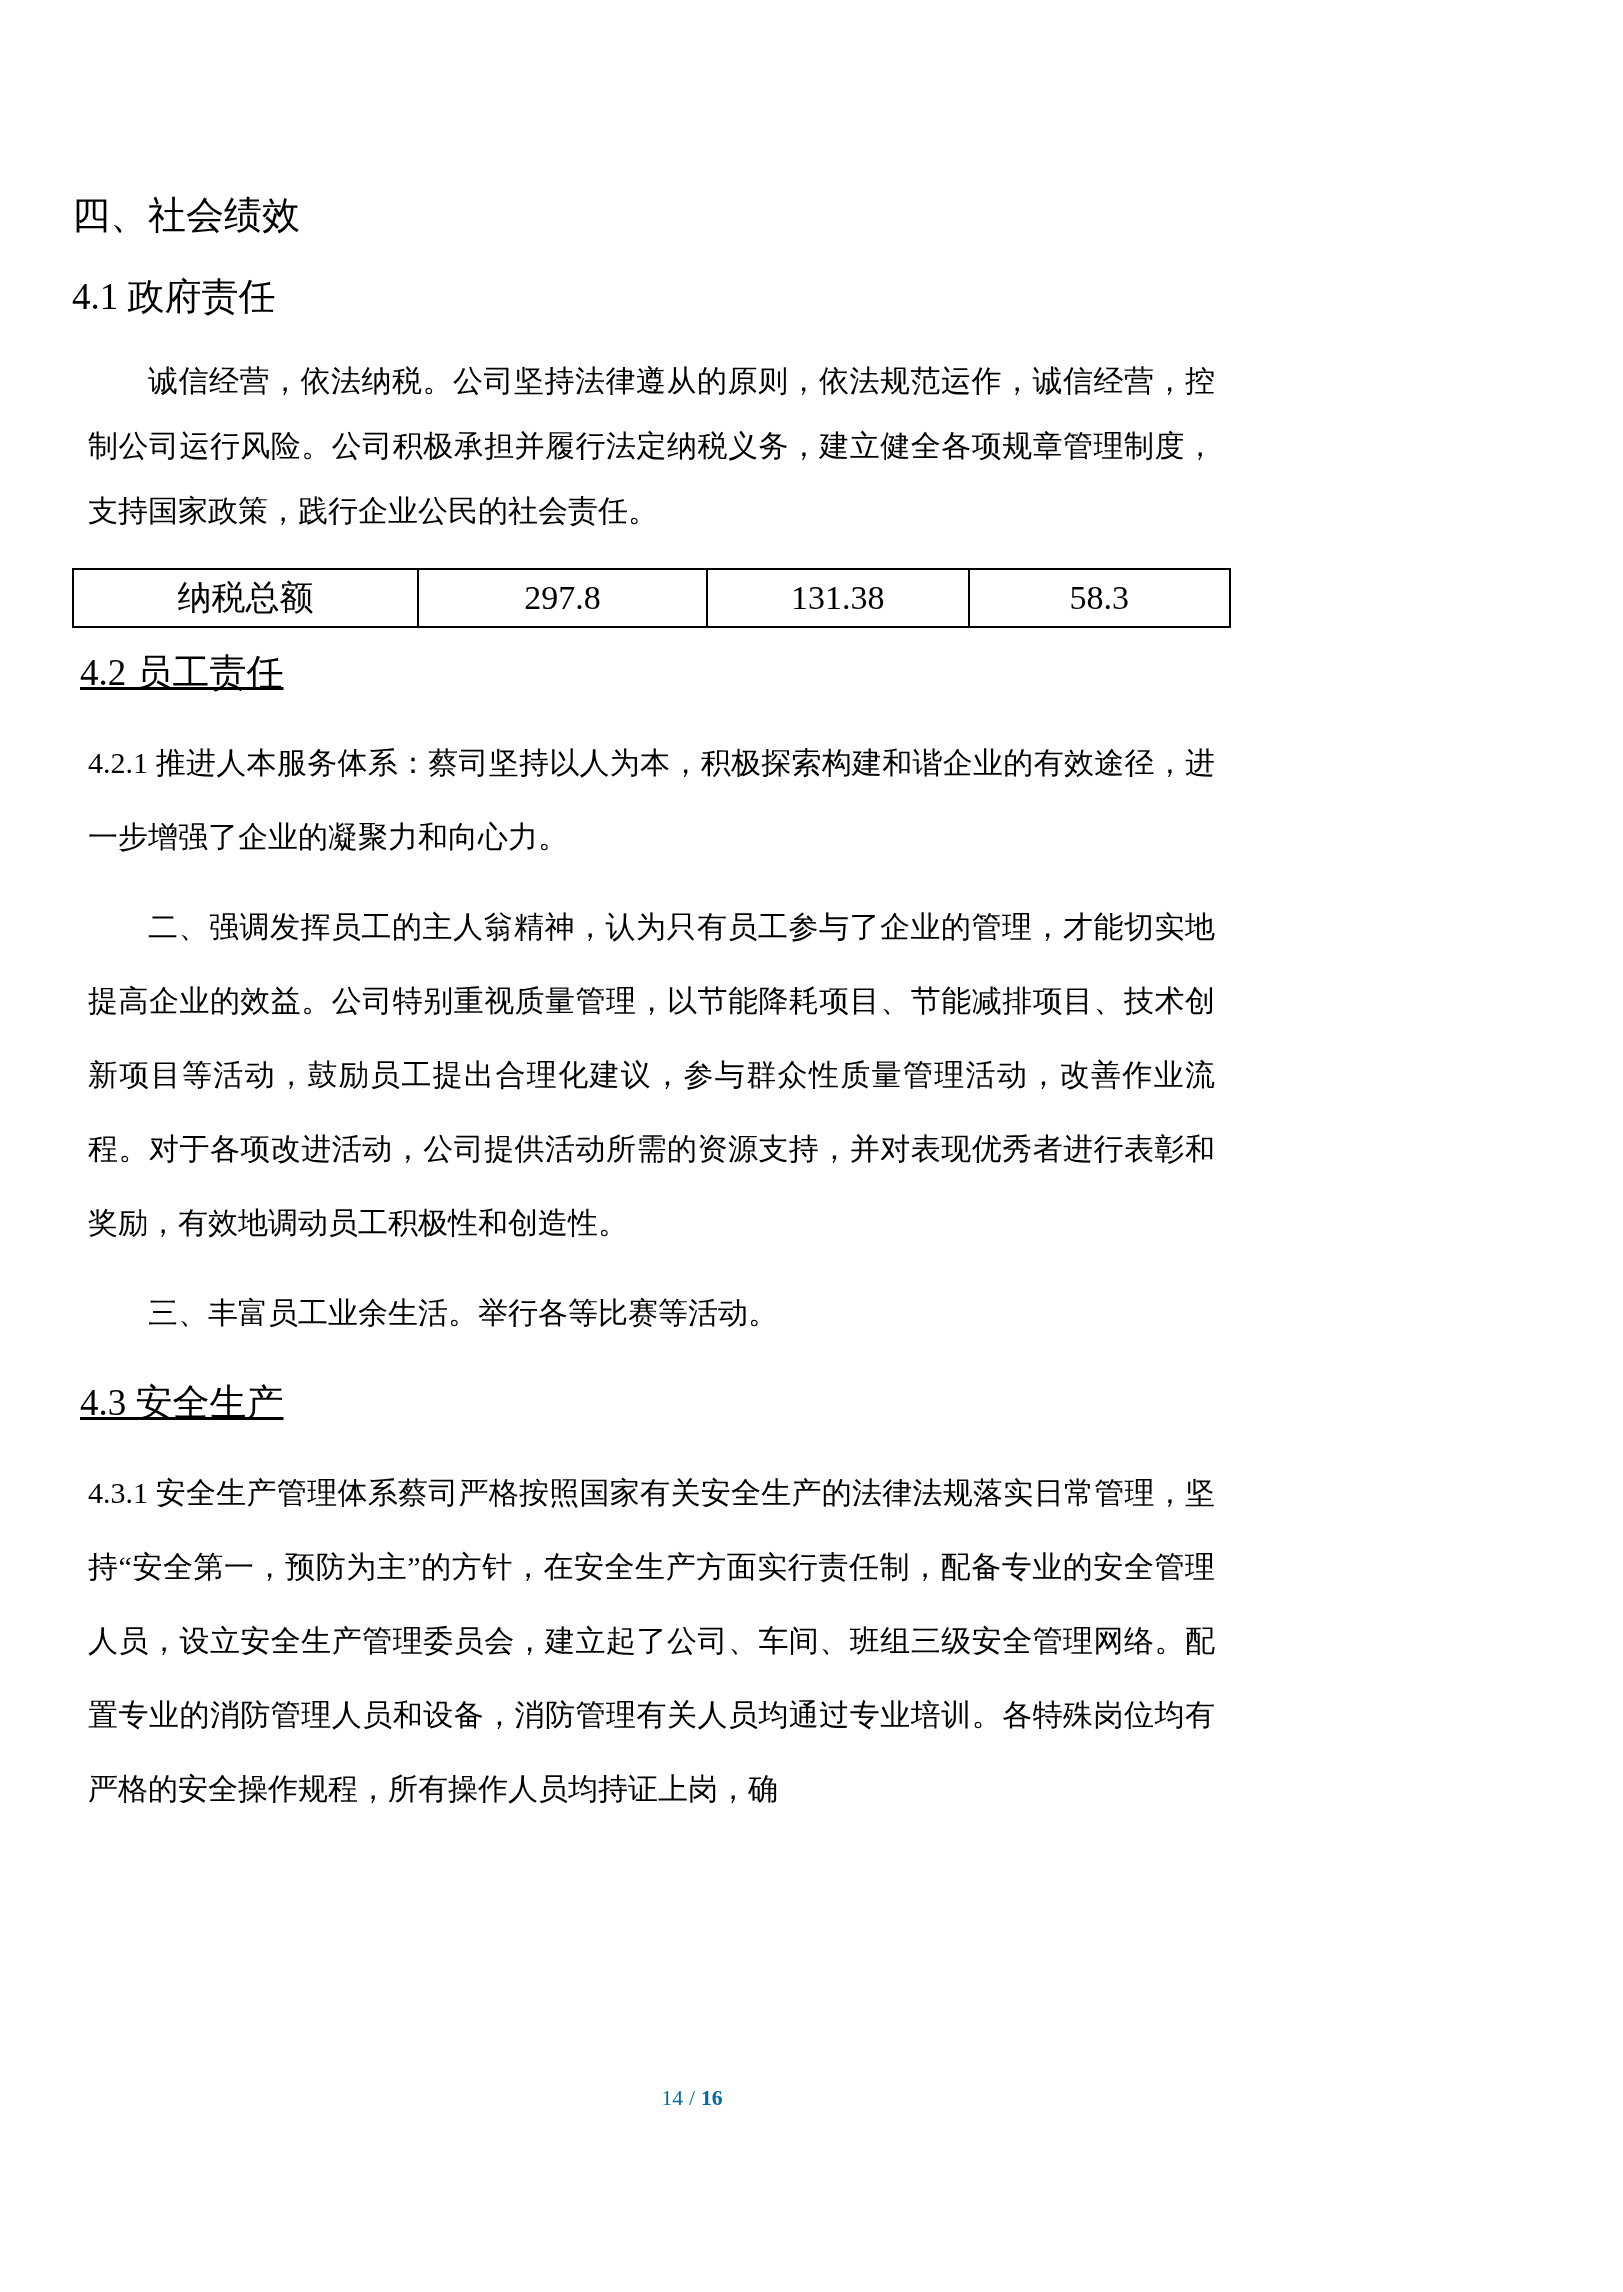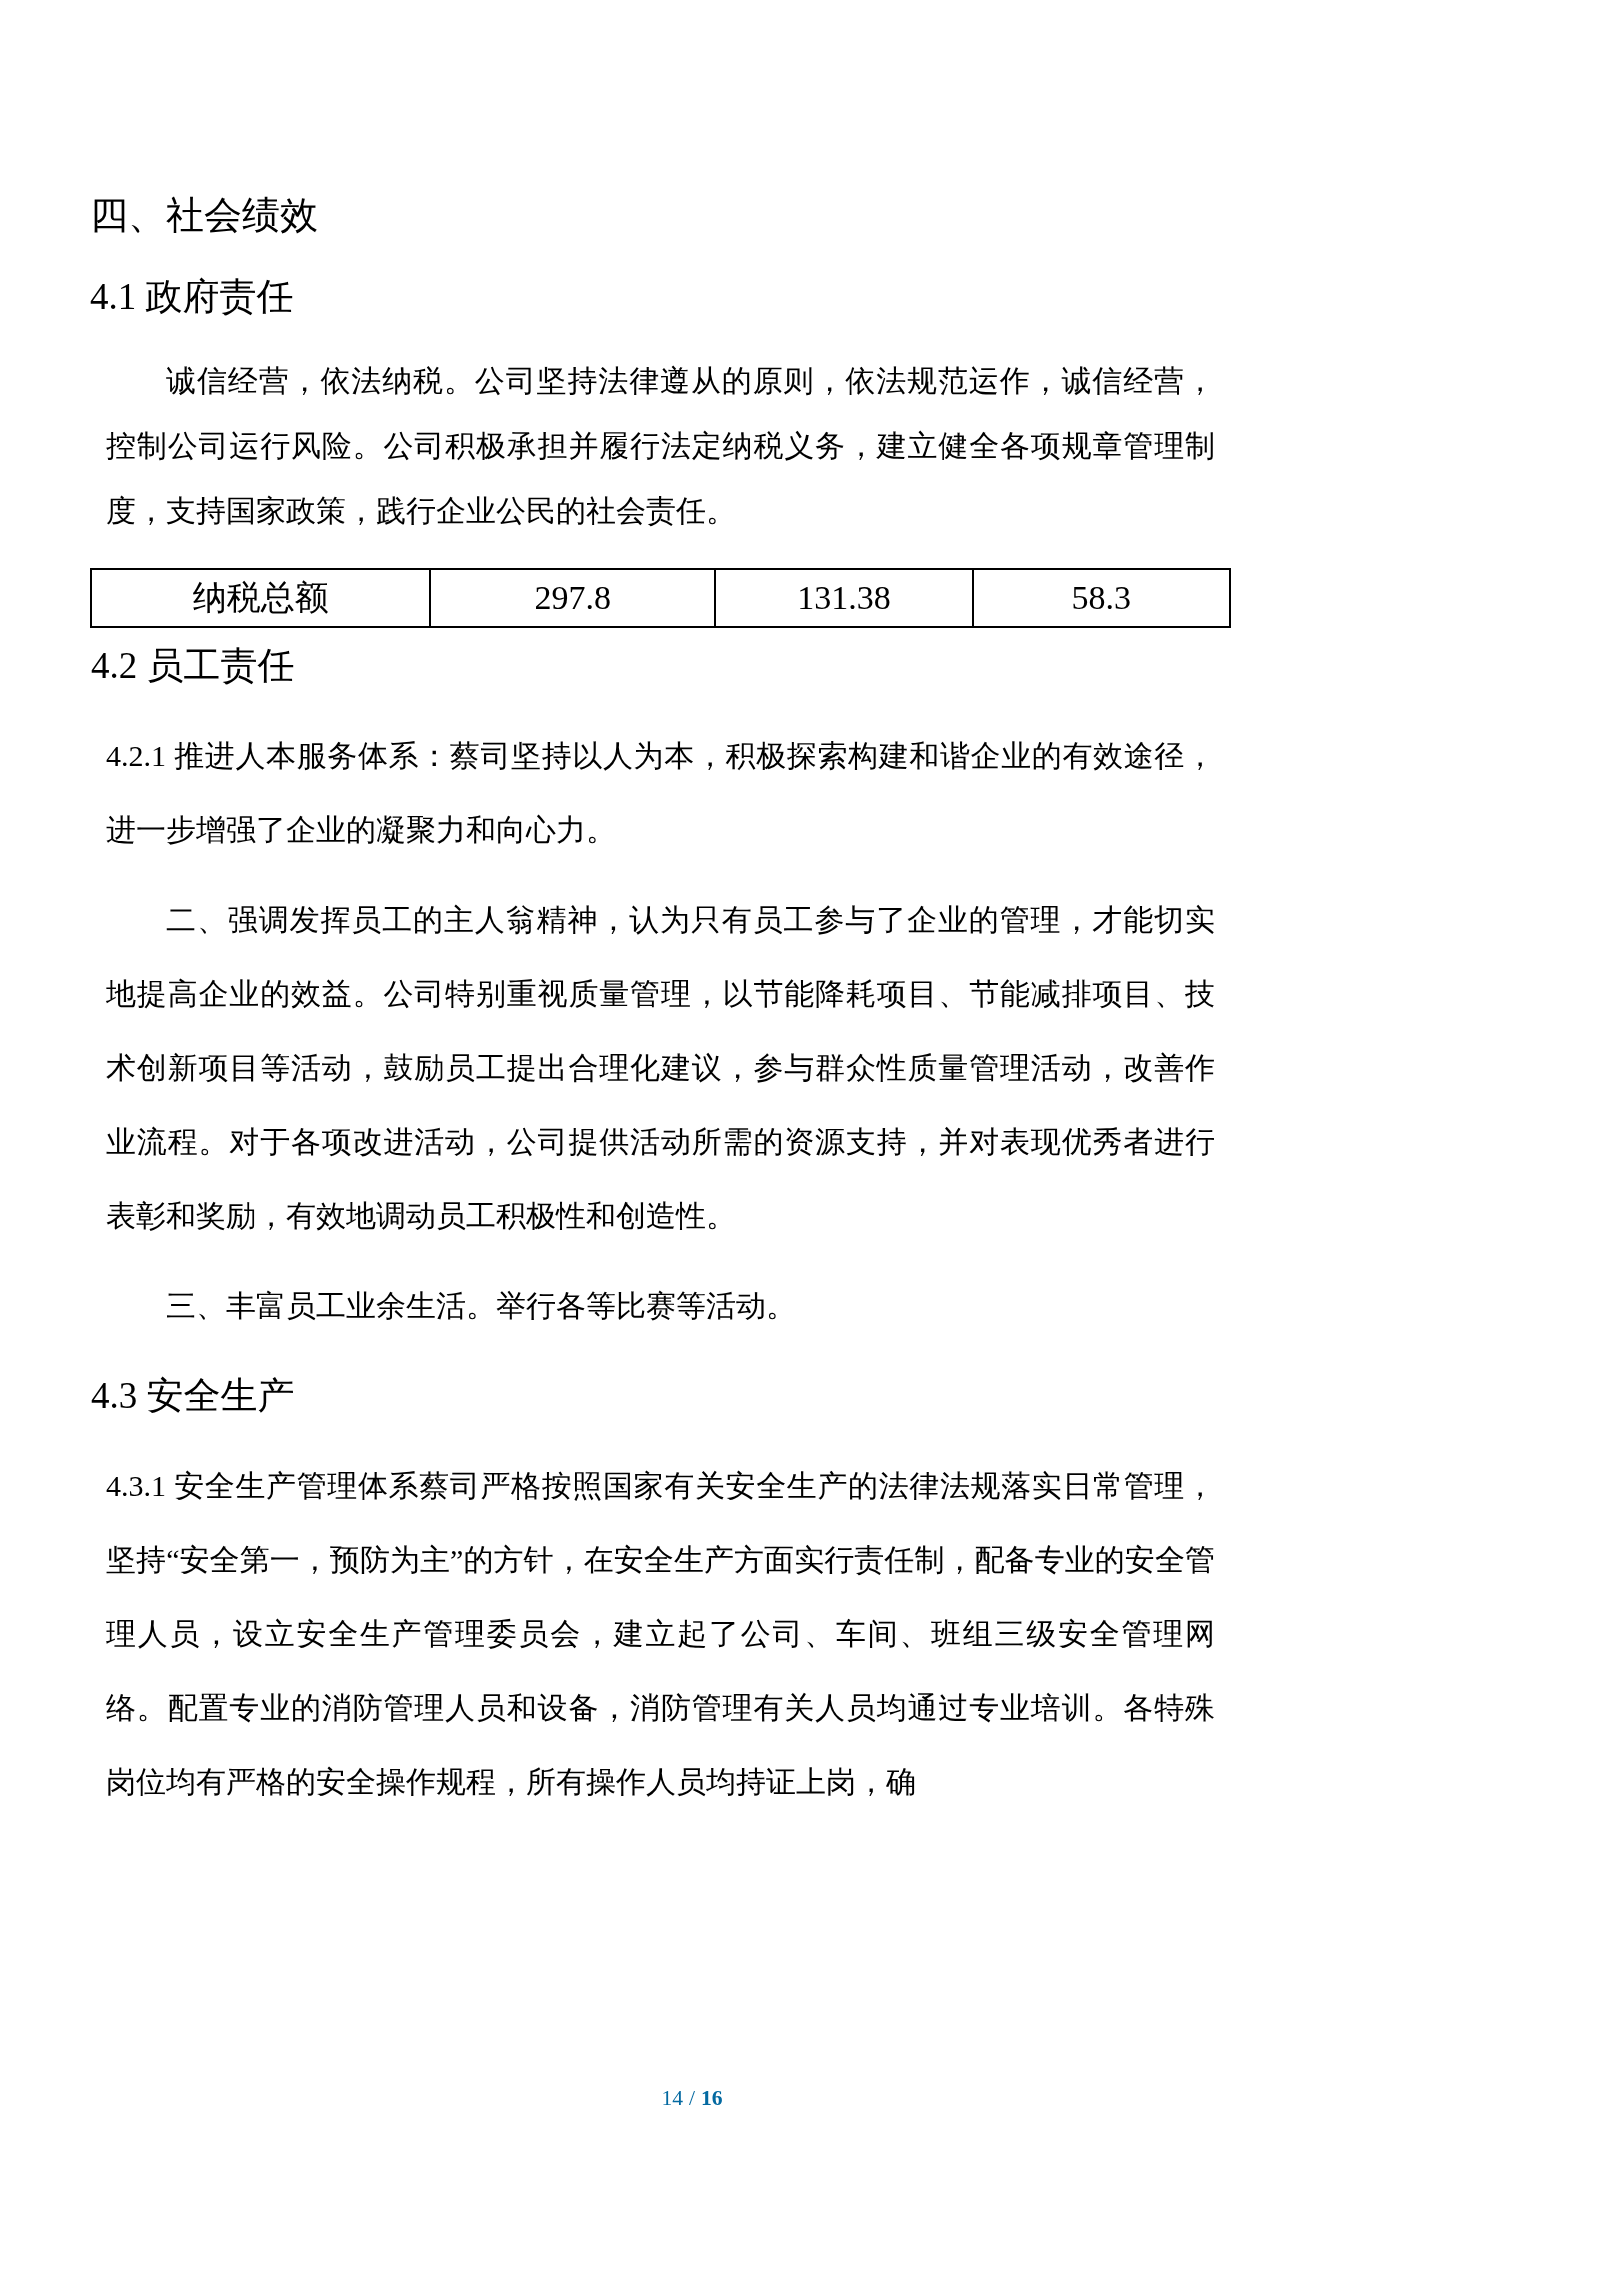--- a/index.html
+++ b/index.html
@@ -8,21 +8,21 @@
     background: #ffffff;
   }
   .page {
     position: relative;
     width: 1384px;
     height: 2293px;
     background: #ffffff;
     color: #000000;
     font-family: "Liberation Serif", "DejaVu Serif", serif;
     box-sizing: border-box;
-    padding: 192px 153px 0 90px;
+    padding: 192px 153px 0 72px;
     overflow: hidden;
   }
   .doc-h1 {
     font-size: 38px;
     line-height: 47px;
     font-weight: 400;
     margin: 0 0 33px 0;
     white-space: pre;
   }
   .doc-h2 {
@@ -59,21 +59,22 @@
     text-align: center;
     vertical-align: middle;
     font-size: 34px;
     padding: 0;
     white-space: pre;
   }
   .rhythm { line-height: 74px; }
   .doc-h2.rhythm {
     font-size: 37px;
     line-height: 74px;
-    margin: 1px;
+    margin: 8px;
+    text-decoration: underline;
   }
   .h2-gap { margin-top: 67px; }
   .footer {
     position: absolute;
     left: 0;
     right: 0;
     top: 2086px;
     text-align: center;
     font-size: 21.6px;
     color: #0369a1;

